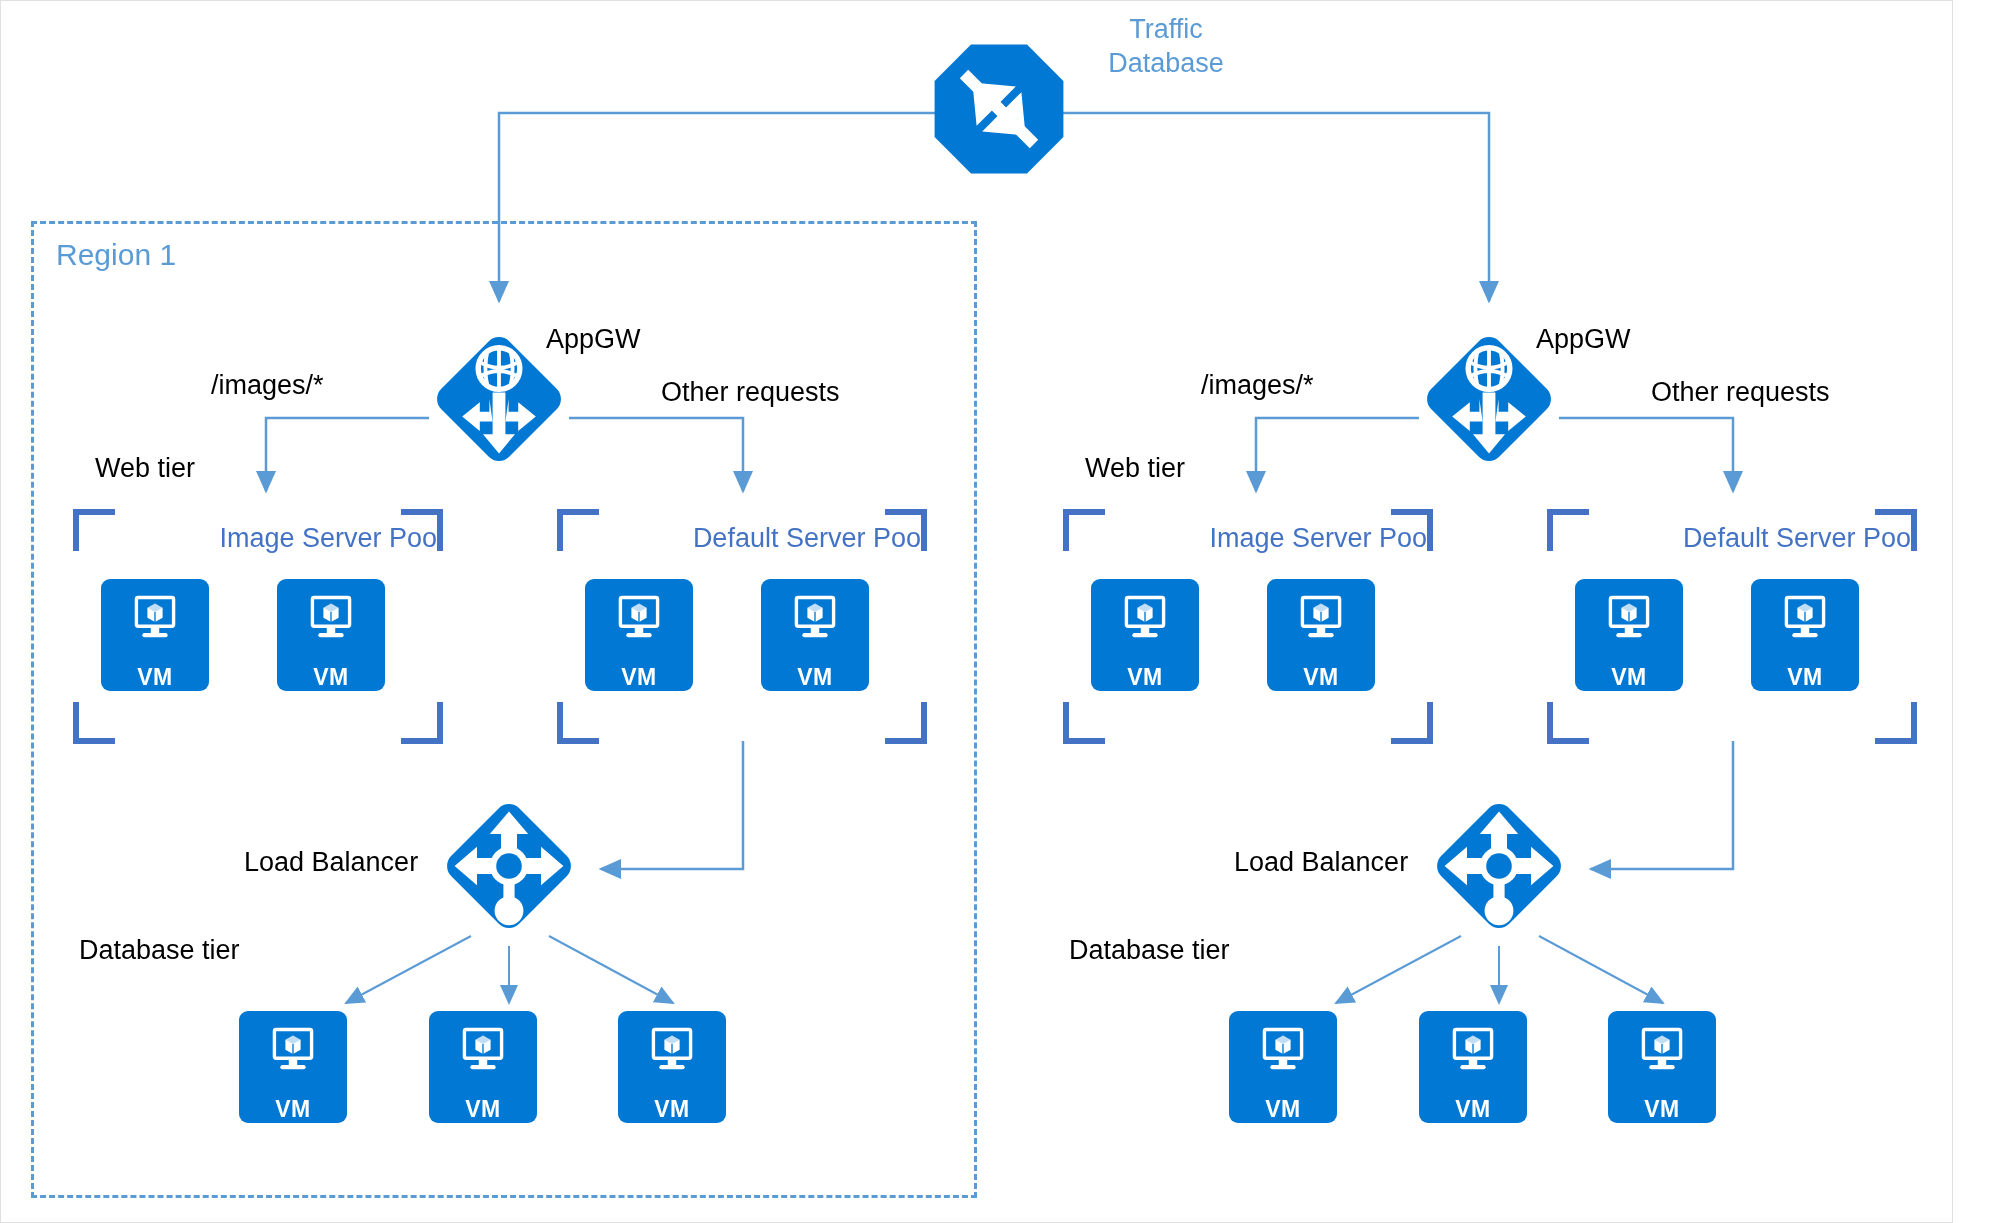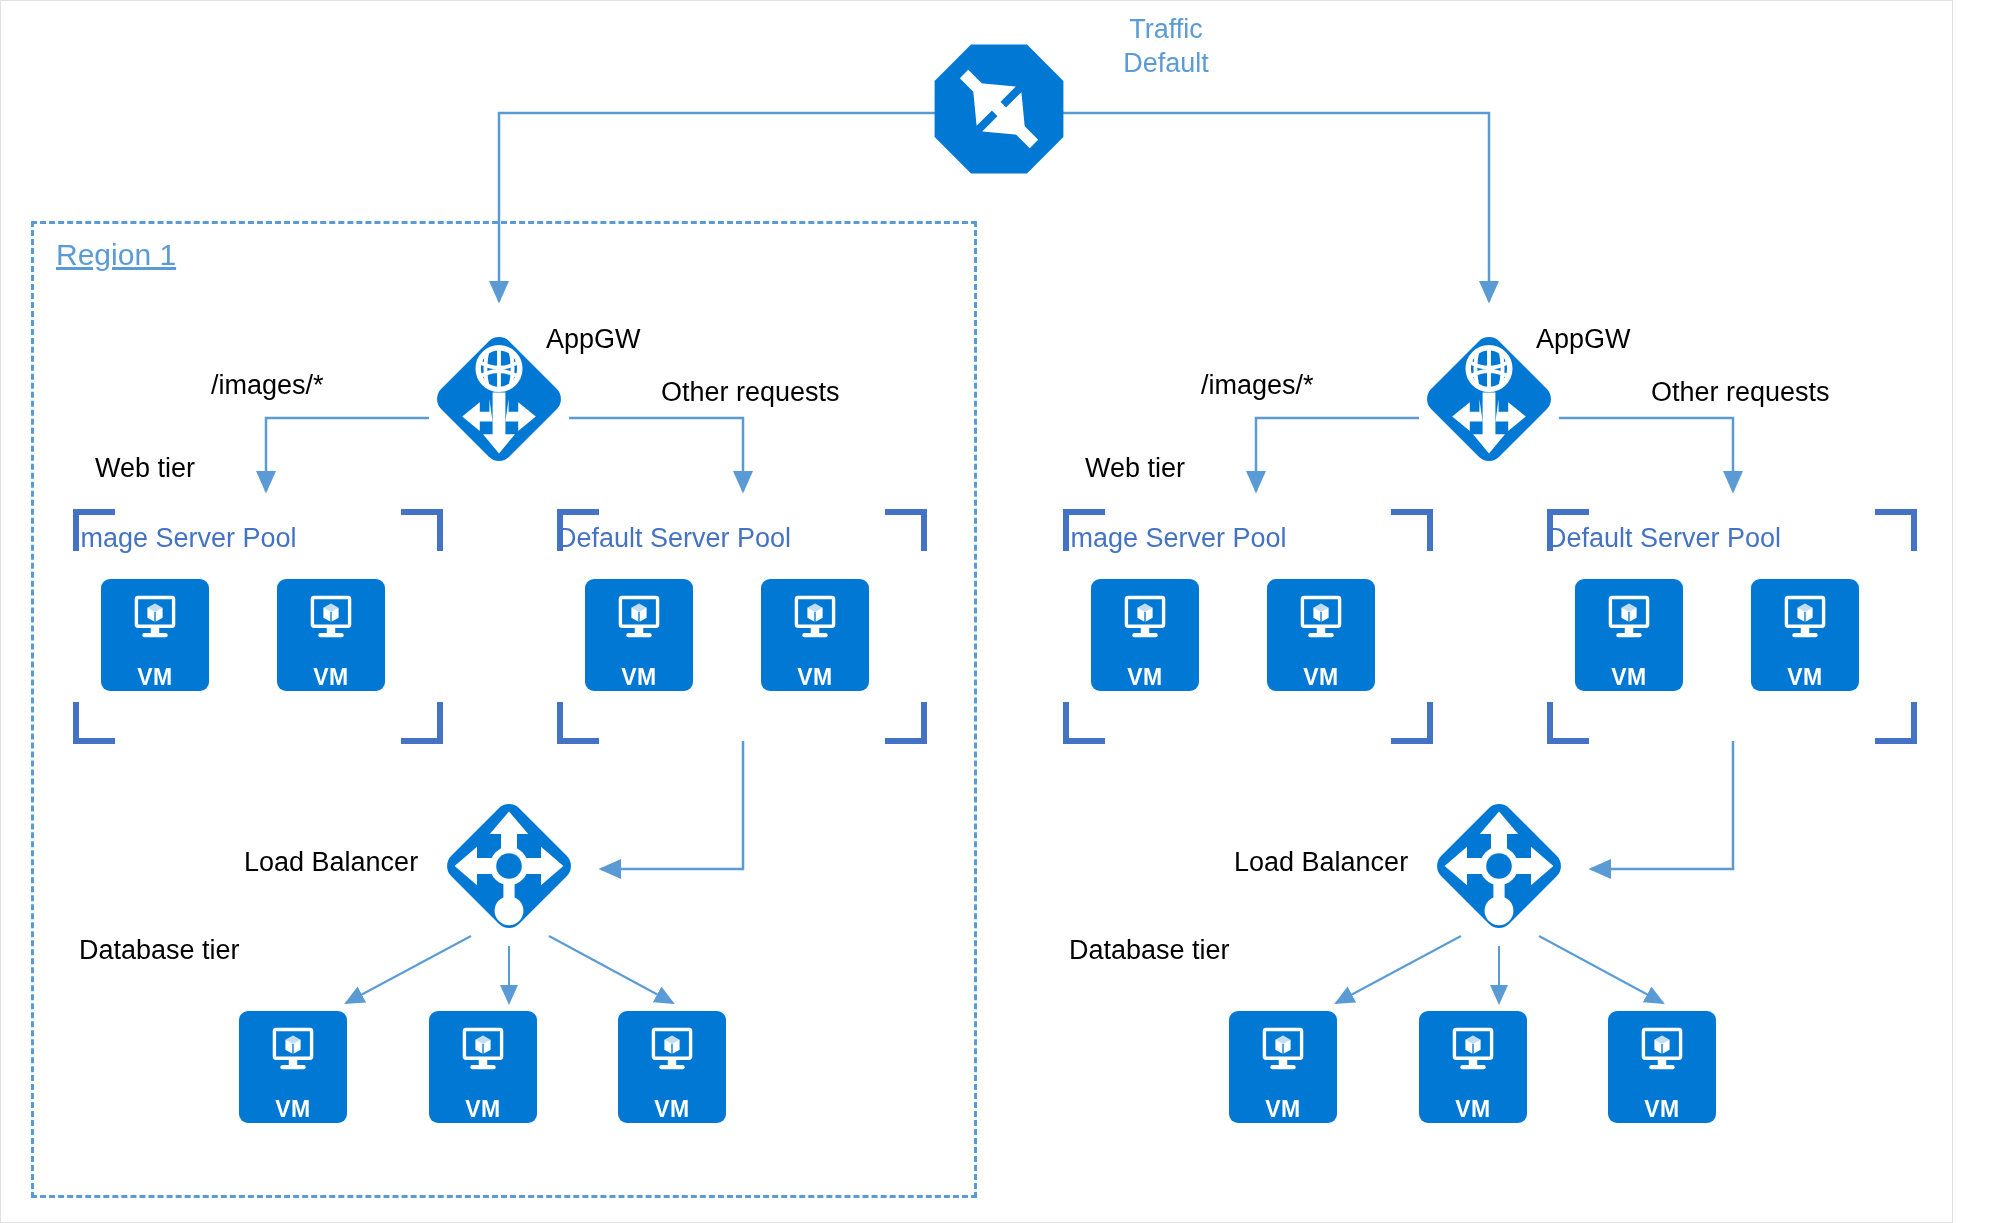--- a/index.html
+++ b/index.html
@@ -29,21 +29,20 @@
     border: 3px dashed #5B9BD5;
     background: transparent;
   }
   .region-label {
     position: absolute;
     top: 14px;
     left: 22px;
     font-size: 30px;
     color: #5B9BD5;
     white-space: nowrap;
-    text-decoration: underline;
   }
 
   
   .lbl {
     position: absolute;
     font-size: 27px;
     color: #000000;
     white-space: nowrap;
     line-height: 1.25;
   }
@@ -62,21 +61,21 @@
   }
   .pool .corner.tl { top:0; left:0;  border-top:6px solid #4472C4; border-left:6px solid #4472C4; }
   .pool .corner.tr { top:0; right:0; border-top:6px solid #4472C4; border-right:6px solid #4472C4; }
   .pool .corner.bl { bottom:0; left:0;  border-bottom:6px solid #4472C4; border-left:6px solid #4472C4; }
   .pool .corner.br { bottom:0; right:0; border-bottom:6px solid #4472C4; border-right:6px solid #4472C4; }
   .pool .pool-title {
     position: absolute;
     top: 14px;
     left: 0;
     width: 100%;
-    text-align: left;
+    text-align: right;
     font-size: 27px;
     color: #4472C4;
     white-space: nowrap;
   }
 
   
   .vm {
     position: absolute;
     width: 108px;
     height: 112px;
@@ -144,21 +143,21 @@
 
   <div class="tm-icon" style="left:928px; top:38px; width:140px; height:140px;">
     <svg viewBox="0 0 100 100" width="140" height="140" xmlns="http://www.w3.org/2000/svg">
       <polygon points="30,4 70,4 96,30 96,70 70,96 30,96 4,70 4,30" fill="#0078D4"></polygon>
       <path d="M28,22 L55,49 L66,38 L69,69 L38,66 L49,55 L22,28 Z" fill="#ffffff"></path>
       <path d="M72,78 L45,51 L34,62 L31,31 L62,34 L51,45 L78,72 Z" fill="#ffffff"></path>
     </svg>
   </div>
   <div class="lbl tm" style="left:1075px; top:12px; width:180px;">
     <div>Traffic</div>
-    <div>Default</div>
+    <div>Database</div>
   </div>
 
   <div class="region" style="left:30px; top:220px; width:946px; height:977px;">
     <span class="region-label">Region 1</span>
   </div>
 
   <div class="diamond-icon" style="left:418px; top:318px; width:160px; height:160px;">
     <svg viewBox="0 0 100 100" width="160" height="160" xmlns="http://www.w3.org/2000/svg">
       <rect x="20" y="20" width="60" height="60" rx="9" ry="9" transform="rotate(45 50 50)" fill="#0078D4"></rect>
       <circle cx="50" cy="31" r="13" fill="none" stroke="#ffffff" stroke-width="3.4"></circle>

